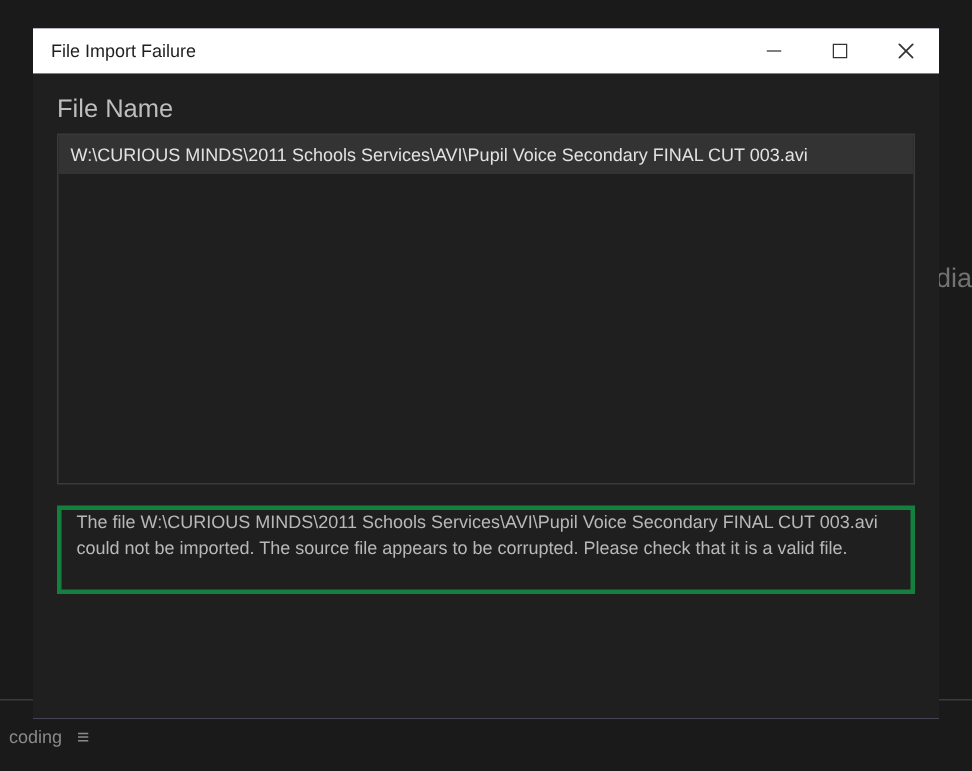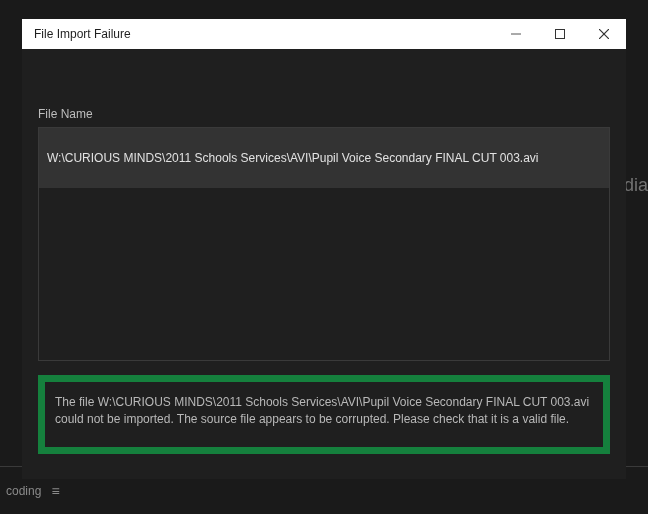--- a/index.html
+++ b/index.html
@@ -40,42 +40,42 @@
 
   .body {
     flex: 1;
     background: #1f1f1f;
     padding: 14px 16px 10px 16px;
     display: flex;
     flex-direction: column;
     color: #c7c7c7;
     font-size: 12px;
   }
-  .section-label { color: #bdbdbd; margin-bottom: 6px; font-size: 12px; margin-top: 44px; }
+  .section-label { color: #bdbdbd; margin-bottom: 6px; font-size: 17px; }
   .file-list {
     border: 1px solid #3a3a3a;
     height: 234px;
     background: #1f1f1f;
     overflow: hidden;
   }
   .file-row {
     background: #333333;
-    padding: 23px 8px;
+    padding: 6px 8px;
     color: #e2e2e2;
     font-size: 12px;
     white-space: nowrap;
     overflow: hidden;
     text-overflow: ellipsis;
   }
   .error-panel {
     margin-top: 14px;
   }
   .error-box {
-    border: 7px solid #15803d;
-    padding: 12px 10px 18px 10px;
+    border: 3px solid #15803d;
+    padding: 0 10px 18px 10px;
     color: #b8b8b8;
     font-size: 12px;
     line-height: 1.45;
     min-height: 56px;
   }
   .button-row {
     display: flex;
     justify-content: center;
     padding: 12px 0 2px 0;
   }

